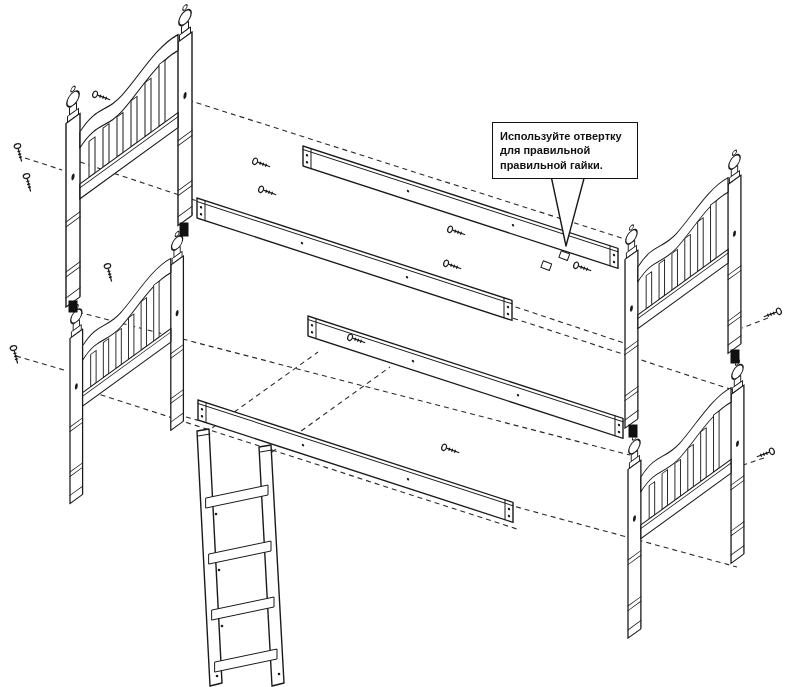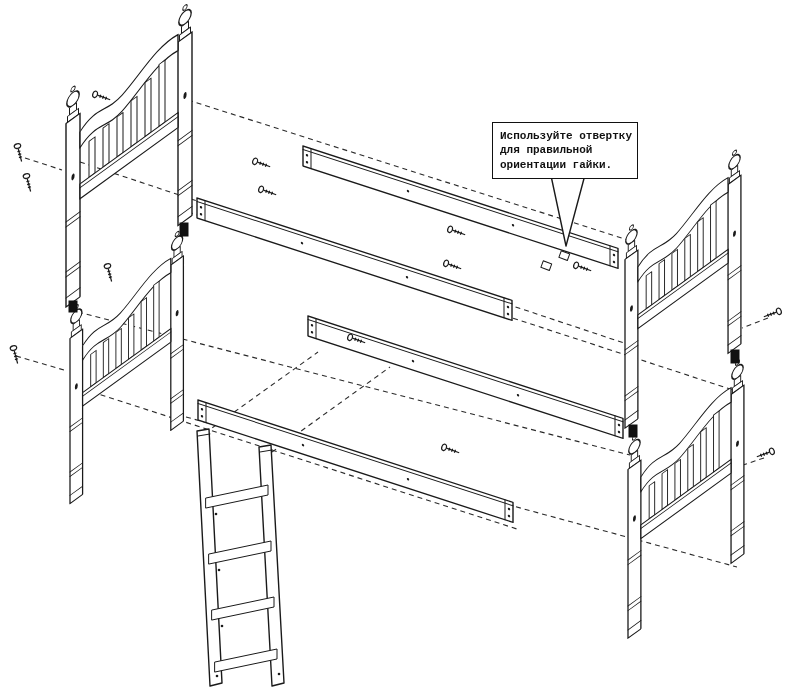--- a/index.html
+++ b/index.html
@@ -9,21 +9,21 @@
   .part{fill:#ffffff;stroke:#1a1a1a;stroke-width:1.4;stroke-linejoin:round;stroke-linecap:round;}
   .thin{stroke-width:1;}
   .detail{fill:none;stroke:#1a1a1a;stroke-width:1;stroke-linecap:round;}
   .hole{fill:#1a1a1a;stroke:none;}
   .pin{fill:#111111;stroke:#111111;}
   .dash{fill:none;stroke:#2a2a2a;stroke-width:1.1;stroke-dasharray:5 4;}
   .screw{stroke:#1a1a1a;stroke-width:1.2;fill:#ffffff;}
   .callout{position:absolute;left:492px;top:122px;width:130px;z-index:2;
            background:#ffffff;border:1.6px solid #111111;padding:6px 7px;
            font-weight:bold;font-size:11px;line-height:1.3;color:#111111;}
-  .callout div{white-space:nowrap;font-family:Liberation Mono, monospace;}
+  .callout div{white-space:nowrap;}
 </style>
 </head>
 <body>
 
 <div class="canvas">
 
 <svg width="800" height="687" viewBox="0 0 800 687">
 
   <defs>
 
@@ -146,16 +146,16 @@
     <use href="#screw" transform="translate(446,448) rotate(20)"></use>
     <use href="#screw" transform="translate(777,312) rotate(160)"></use>
     <use href="#screw" transform="translate(770,452) rotate(160)"></use>
   </g>
 
 </svg>
 
 <div class="callout">
   <div>Используйте отвертку</div>
   <div>для правильной</div>
-  <div>ориентации гайки.</div>
+  <div>правильной гайки.</div>
 </div>
 
 </div>
 
 </body></html>

